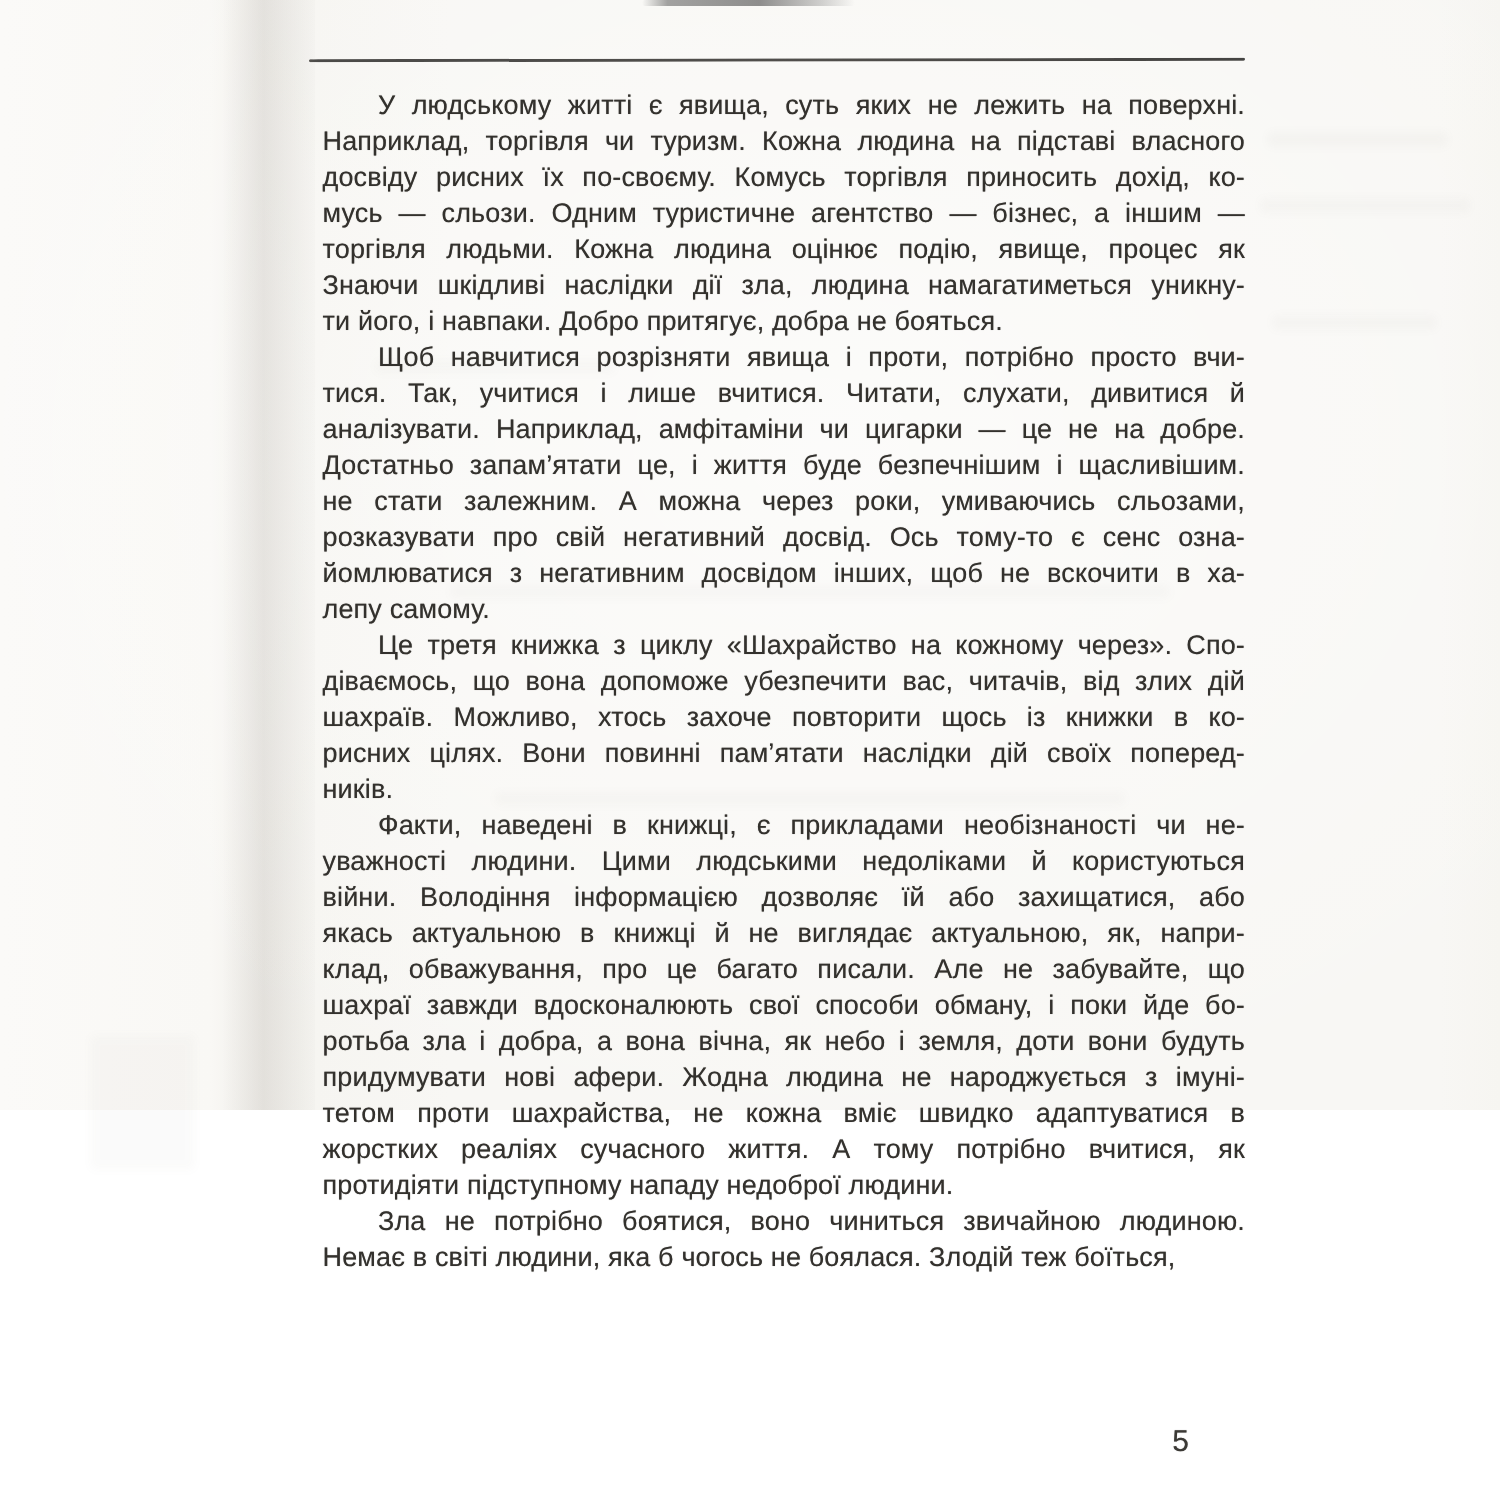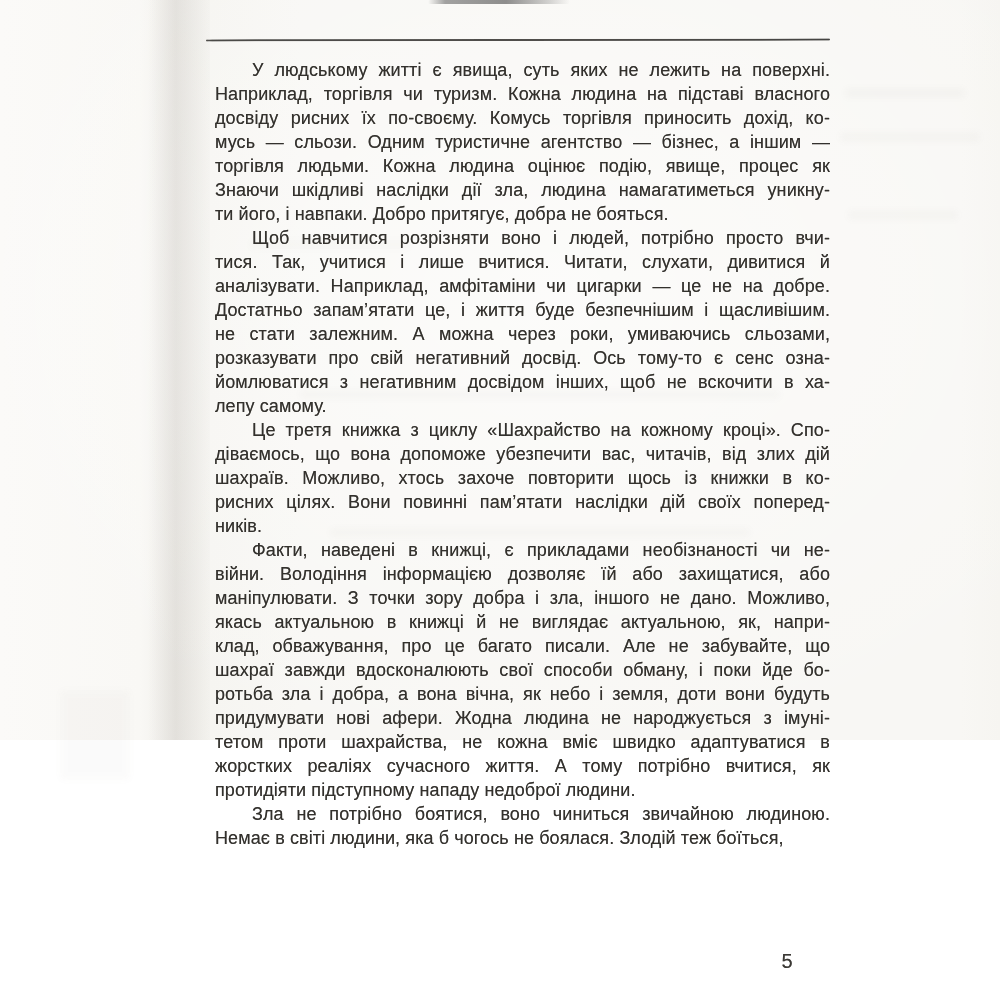--- a/index.html
+++ b/index.html
@@ -119,36 +119,36 @@
   <div class="header-rule"></div>
 
   <div class="text-block">
       <div class="ln ind">У людському житті є явища, суть яких не лежить на поверхні.</div>
       <div class="ln">Наприклад, торгівля чи туризм. Кожна людина на підставі власного</div>
       <div class="ln">досвіду рисних їх по-своєму. Комусь торгівля приносить дохід, ко-</div>
       <div class="ln">мусь — сльози. Одним туристичне агентство — бізнес, а іншим —</div>
       <div class="ln">торгівля людьми. Кожна людина оцінює подію, явище, процес як</div>
       <div class="ln">Знаючи шкідливі наслідки дії зла, людина намагатиметься уникну-</div>
       <div class="ln last">ти його, і навпаки. Добро притягує, добра не бояться.</div>
-      <div class="ln ind">Щоб навчитися розрізняти воно і людей, потрібно просто вчи-</div>
+      <div class="ln ind">Щоб навчитися розрізняти явища і проти, потрібно просто вчи-</div>
       <div class="ln">тися. Так, учитися і лише вчитися. Читати, слухати, дивитися й</div>
       <div class="ln">аналізувати. Наприклад, амфітаміни чи цигарки — це не на добре.</div>
       <div class="ln">Достатньо запам’ятати це, і життя буде безпечнішим і щасливішим.</div>
       <div class="ln">не стати залежним. А можна через роки, умиваючись сльозами,</div>
       <div class="ln">розказувати про свій негативний досвід. Ось тому-то є сенс озна-</div>
       <div class="ln">йомлюватися з негативним досвідом інших, щоб не вскочити в ха-</div>
       <div class="ln last">лепу самому.</div>
-      <div class="ln ind">Це третя книжка з циклу «Шахрайство на кожному кроці». Спо-</div>
+      <div class="ln ind">Це третя книжка з циклу «Шахрайство на кожному через». Спо-</div>
       <div class="ln">діваємось, що вона допоможе убезпечити вас, читачів, від злих дій</div>
       <div class="ln">шахраїв. Можливо, хтось захоче повторити щось із книжки в ко-</div>
       <div class="ln">рисних цілях. Вони повинні пам’ятати наслідки дій своїх поперед-</div>
       <div class="ln last">ників.</div>
       <div class="ln ind">Факти, наведені в книжці, є прикладами необізнаності чи не-</div>
+      <div class="ln">уважності людини. Цими людськими недоліками й користуються</div>
       <div class="ln">війни. Володіння інформацією дозволяє їй або захищатися, або</div>
-      <div class="ln">маніпулювати. З точки зору добра і зла, іншого не дано. Можливо,</div>
       <div class="ln">якась актуальною в книжці й не виглядає актуальною, як, напри-</div>
       <div class="ln">клад, обважування, про це багато писали. Але не забувайте, що</div>
       <div class="ln">шахраї завжди вдосконалюють свої способи обману, і поки йде бо-</div>
       <div class="ln">ротьба зла і добра, а вона вічна, як небо і земля, доти вони будуть</div>
       <div class="ln">придумувати нові афери. Жодна людина не народжується з імуні-</div>
       <div class="ln">тетом проти шахрайства, не кожна вміє швидко адаптуватися в</div>
       <div class="ln">жорстких реаліях сучасного життя. А тому потрібно вчитися, як</div>
       <div class="ln last">протидіяти підступному нападу недоброї людини.</div>
       <div class="ln ind">Зла не потрібно боятися, воно чиниться звичайною людиною.</div>
       <div class="ln last">Немає в світі людини, яка б чогось не боялася. Злодій теж боїться,</div>

